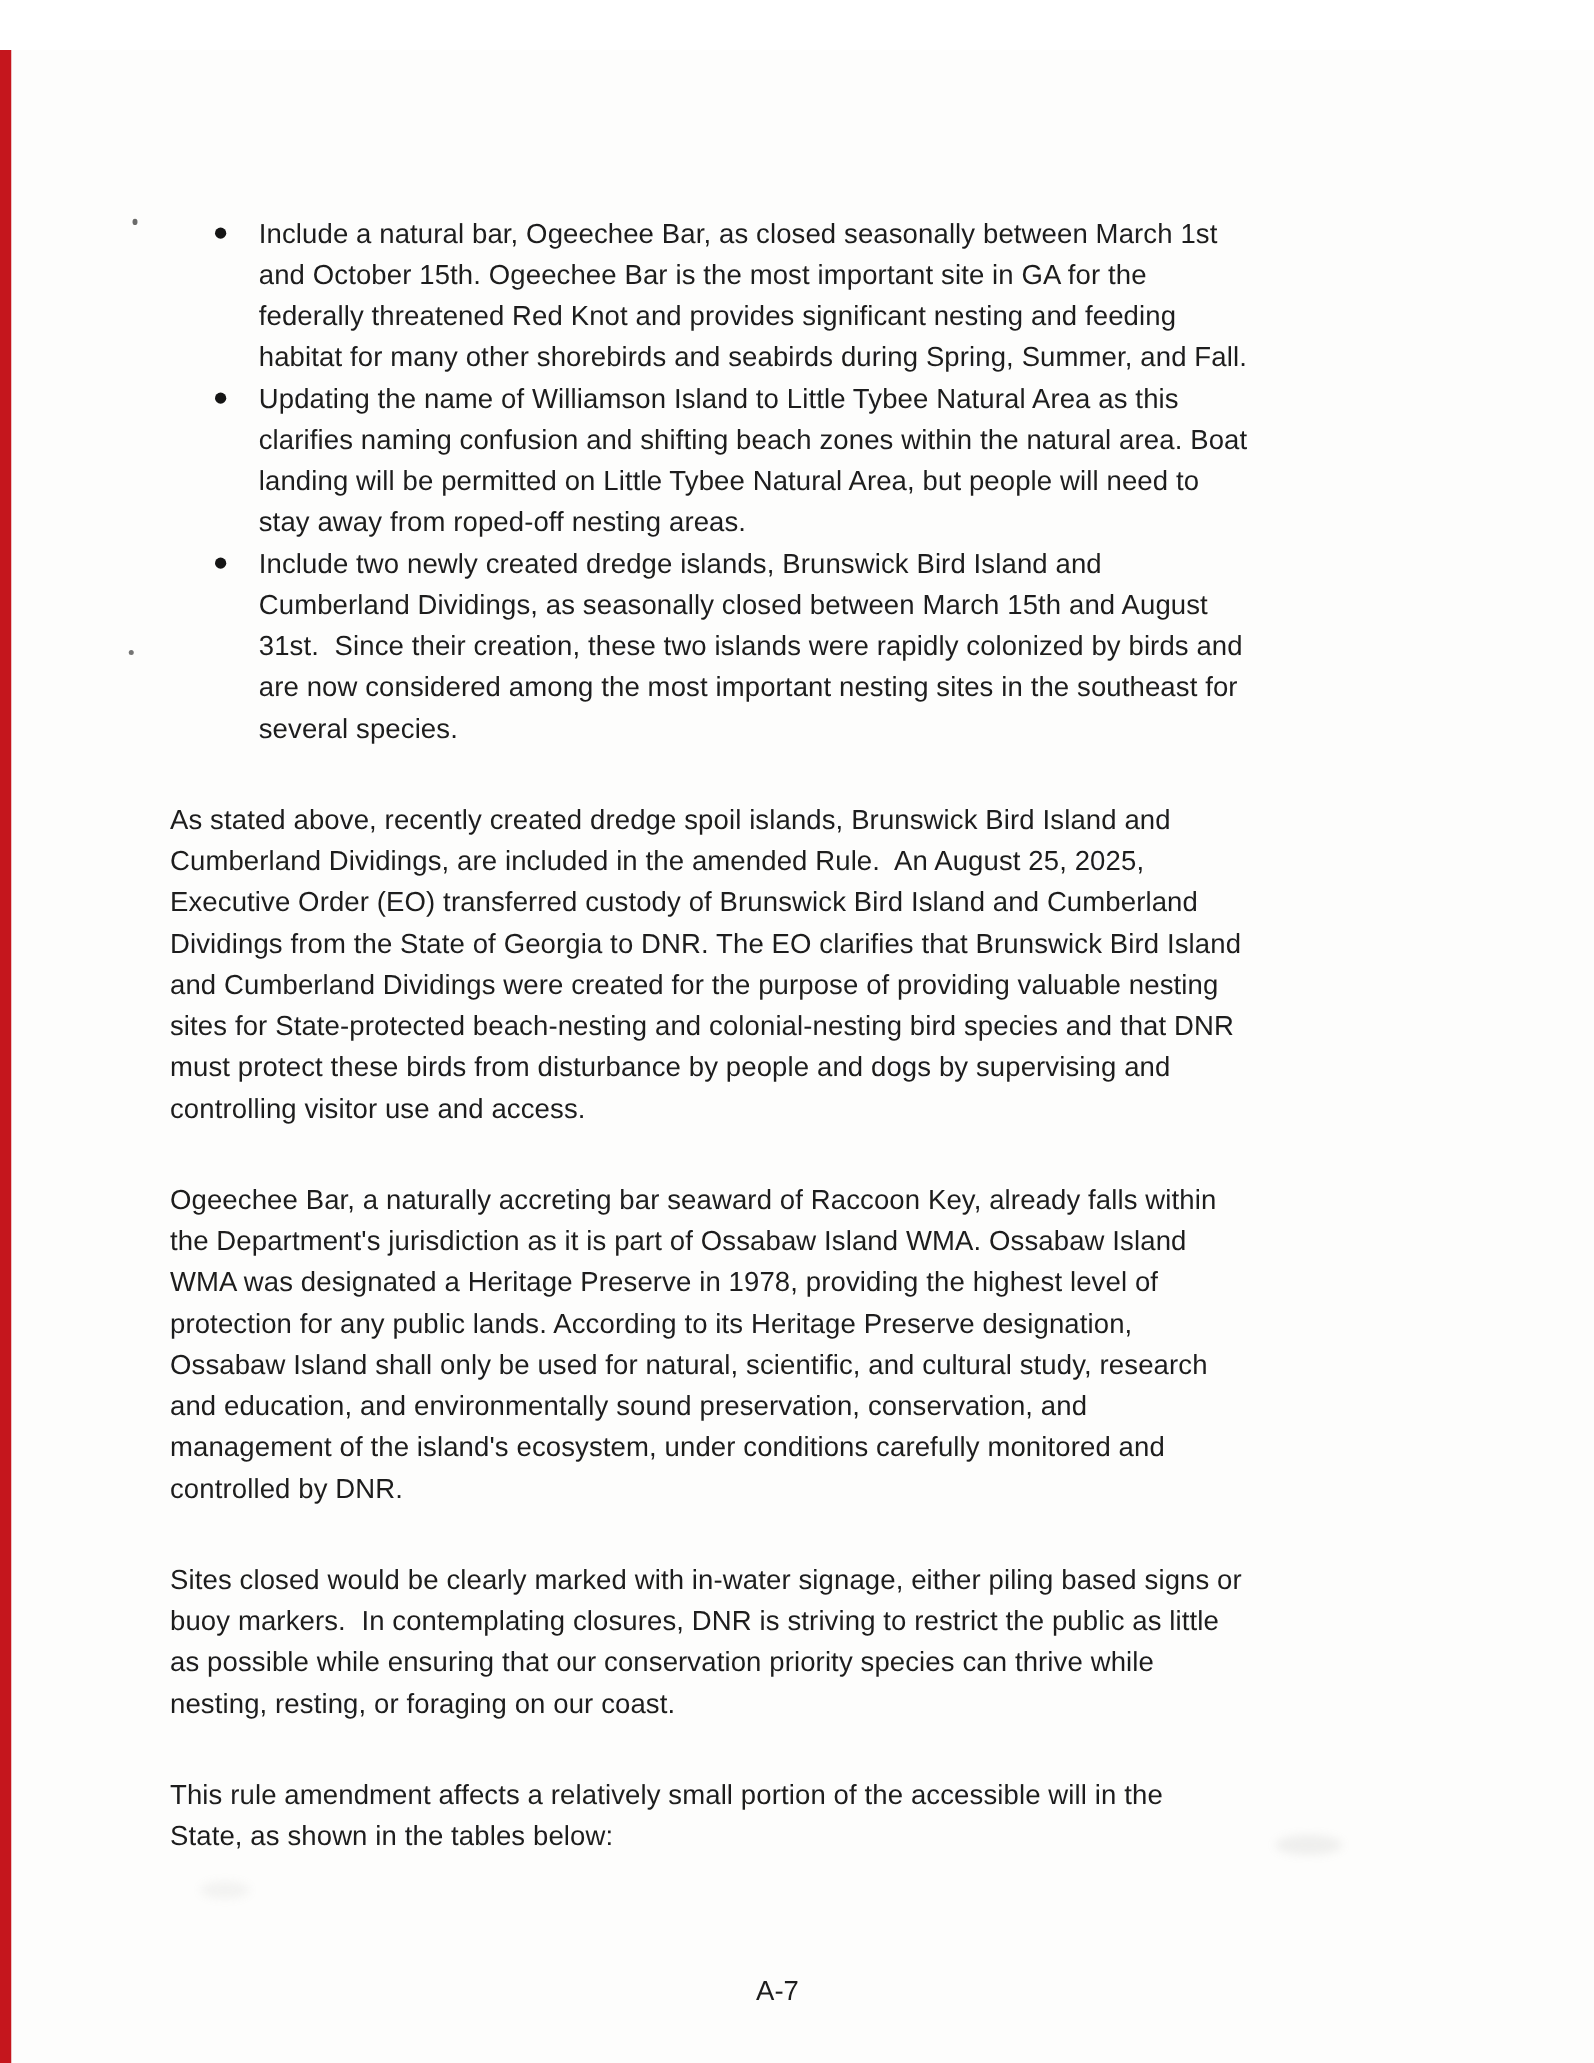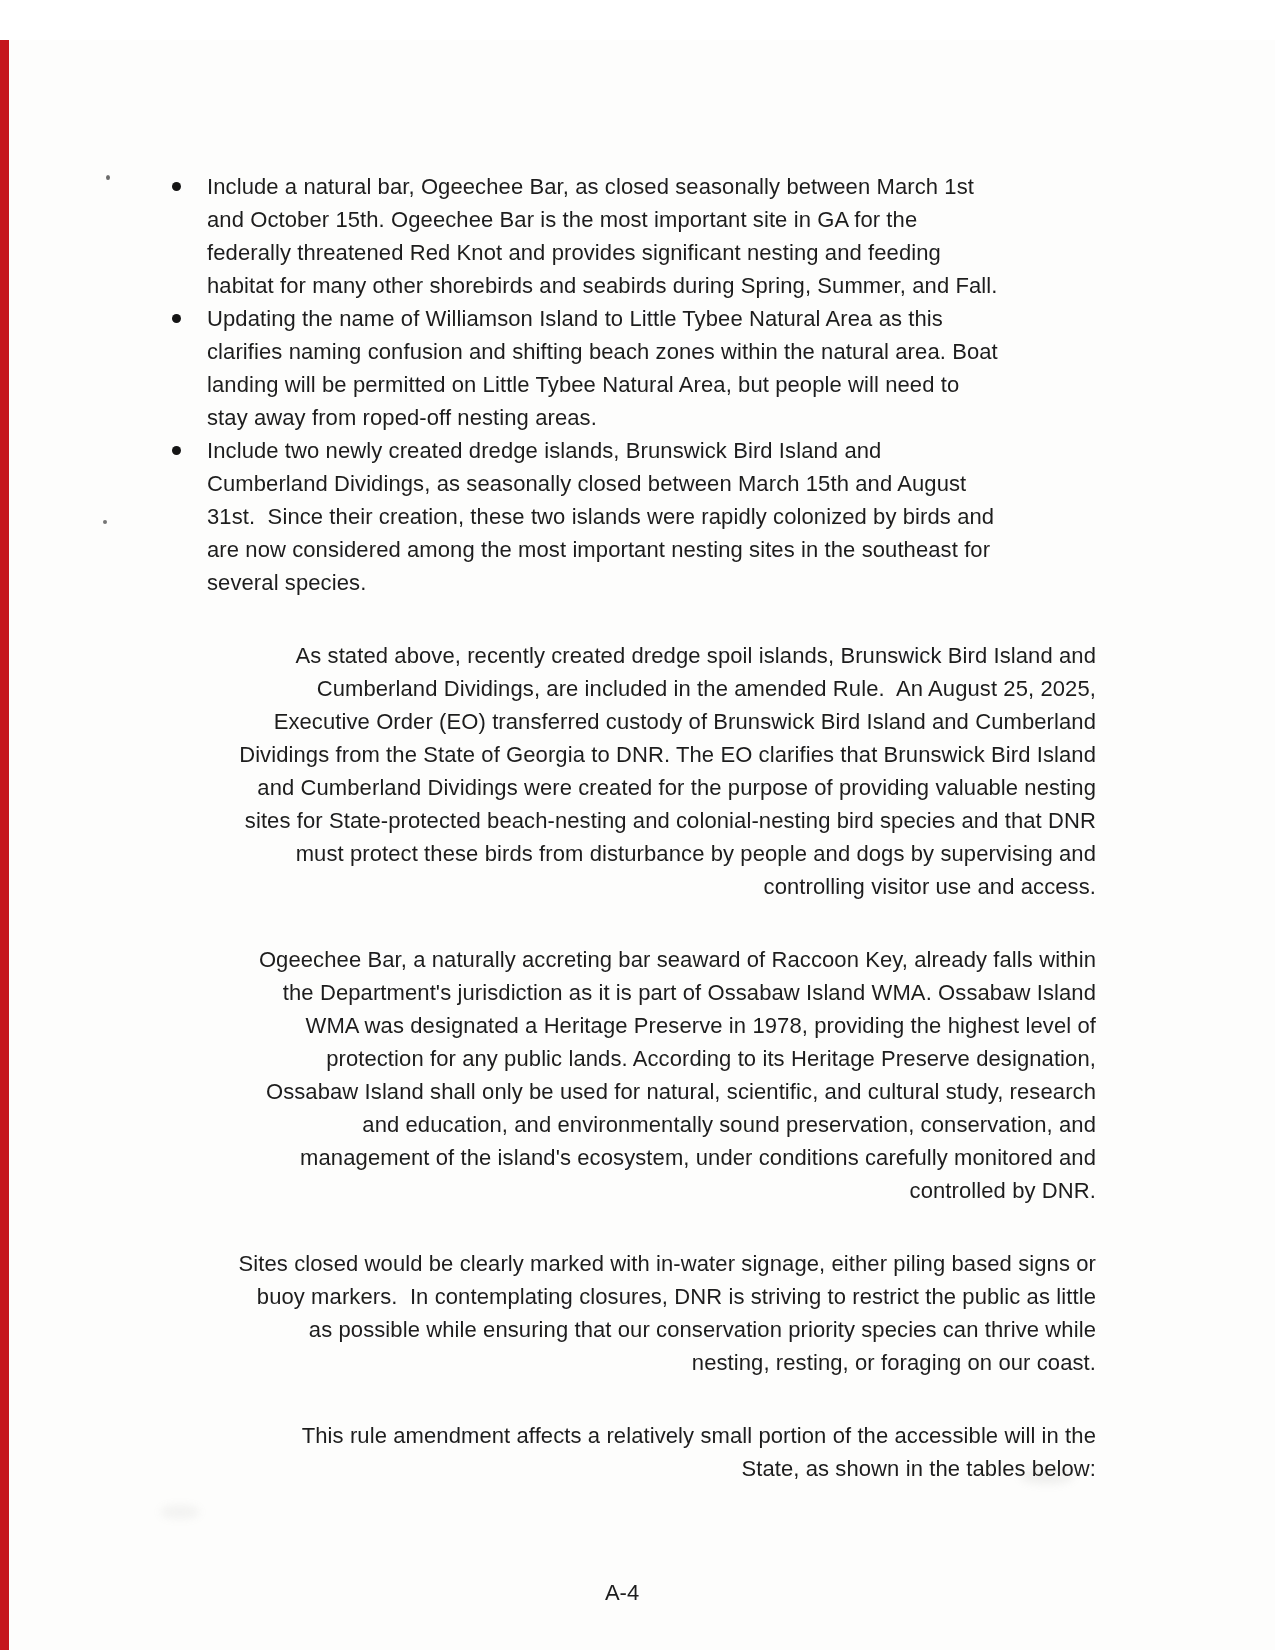--- a/index.html
+++ b/index.html
@@ -50,21 +50,20 @@
     width: 9px;
     height: 9px;
     border-radius: 50%;
     background: #151515;
   }
   .line-block {
     white-space: pre-wrap;
   }
   .para {
     margin: 40px 0 0 0;
-    text-align: right;
   }
   .footer {
     position: absolute;
     left: 0;
     top: 1536px;
     width: 1244px;
     text-align: center;
     font-size: 22px;
     line-height: 33px;
   }
@@ -145,16 +144,16 @@
 buoy markers.  In contemplating closures, DNR is striving to restrict the public as little
 as possible while ensuring that our conservation priority species can thrive while
 nesting, resting, or foraging on our coast.</div>
 
     <div class="para line-block">This rule amendment affects a relatively small portion of the accessible will in the
 State, as shown in the tables below:</div>
 
   </div>
 
   <div class="footer">
-    <span>A-4</span>
+    <span>A-7</span>
   </div>
 
 </div>
 
 </body></html>

